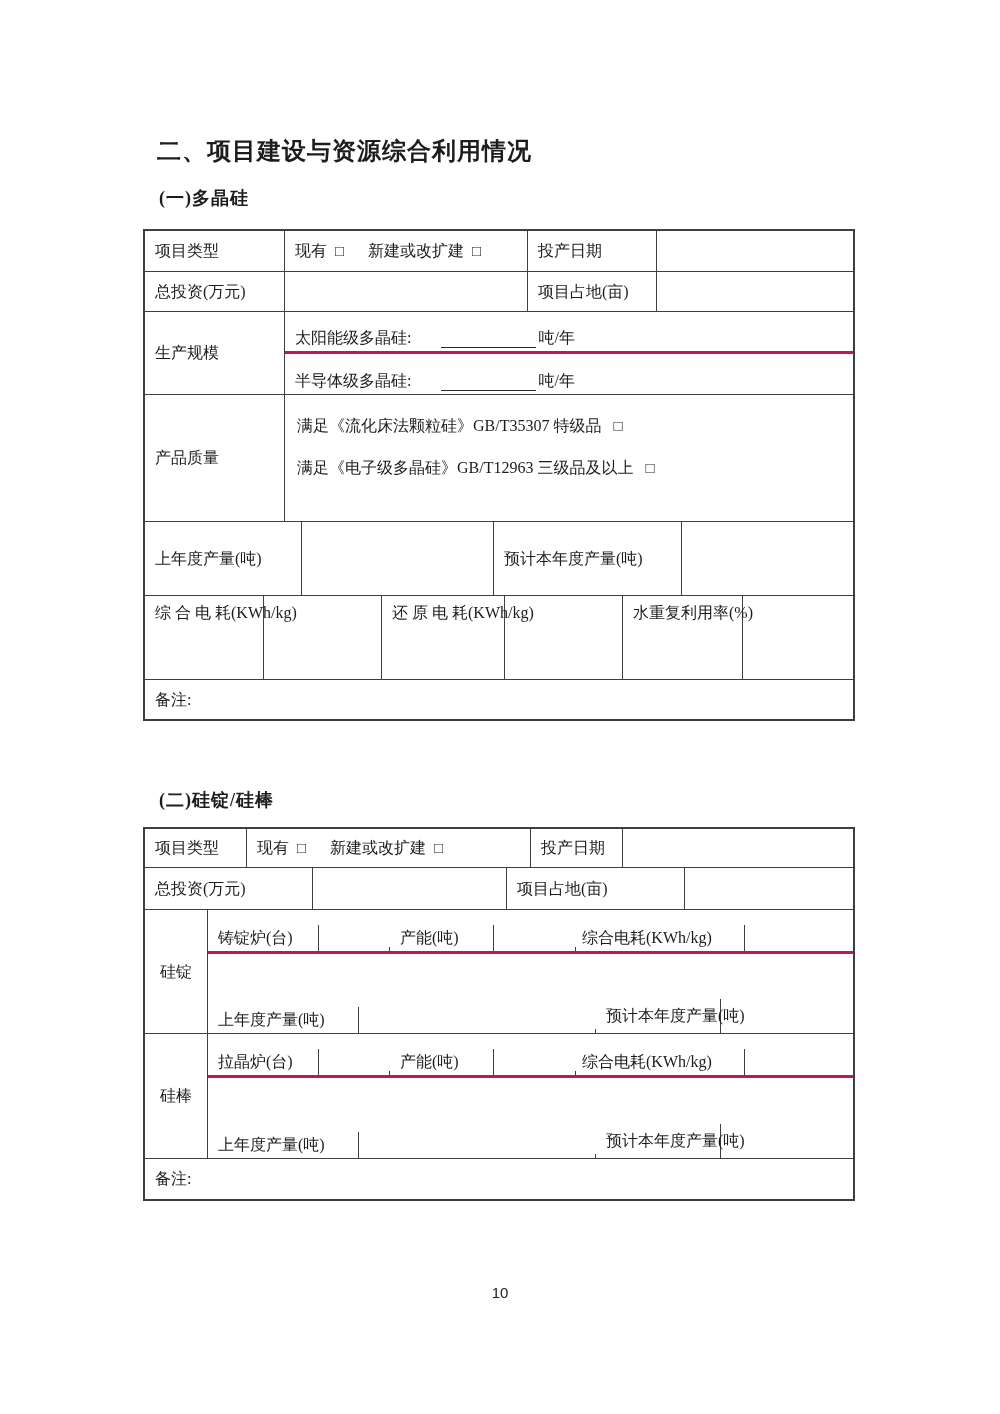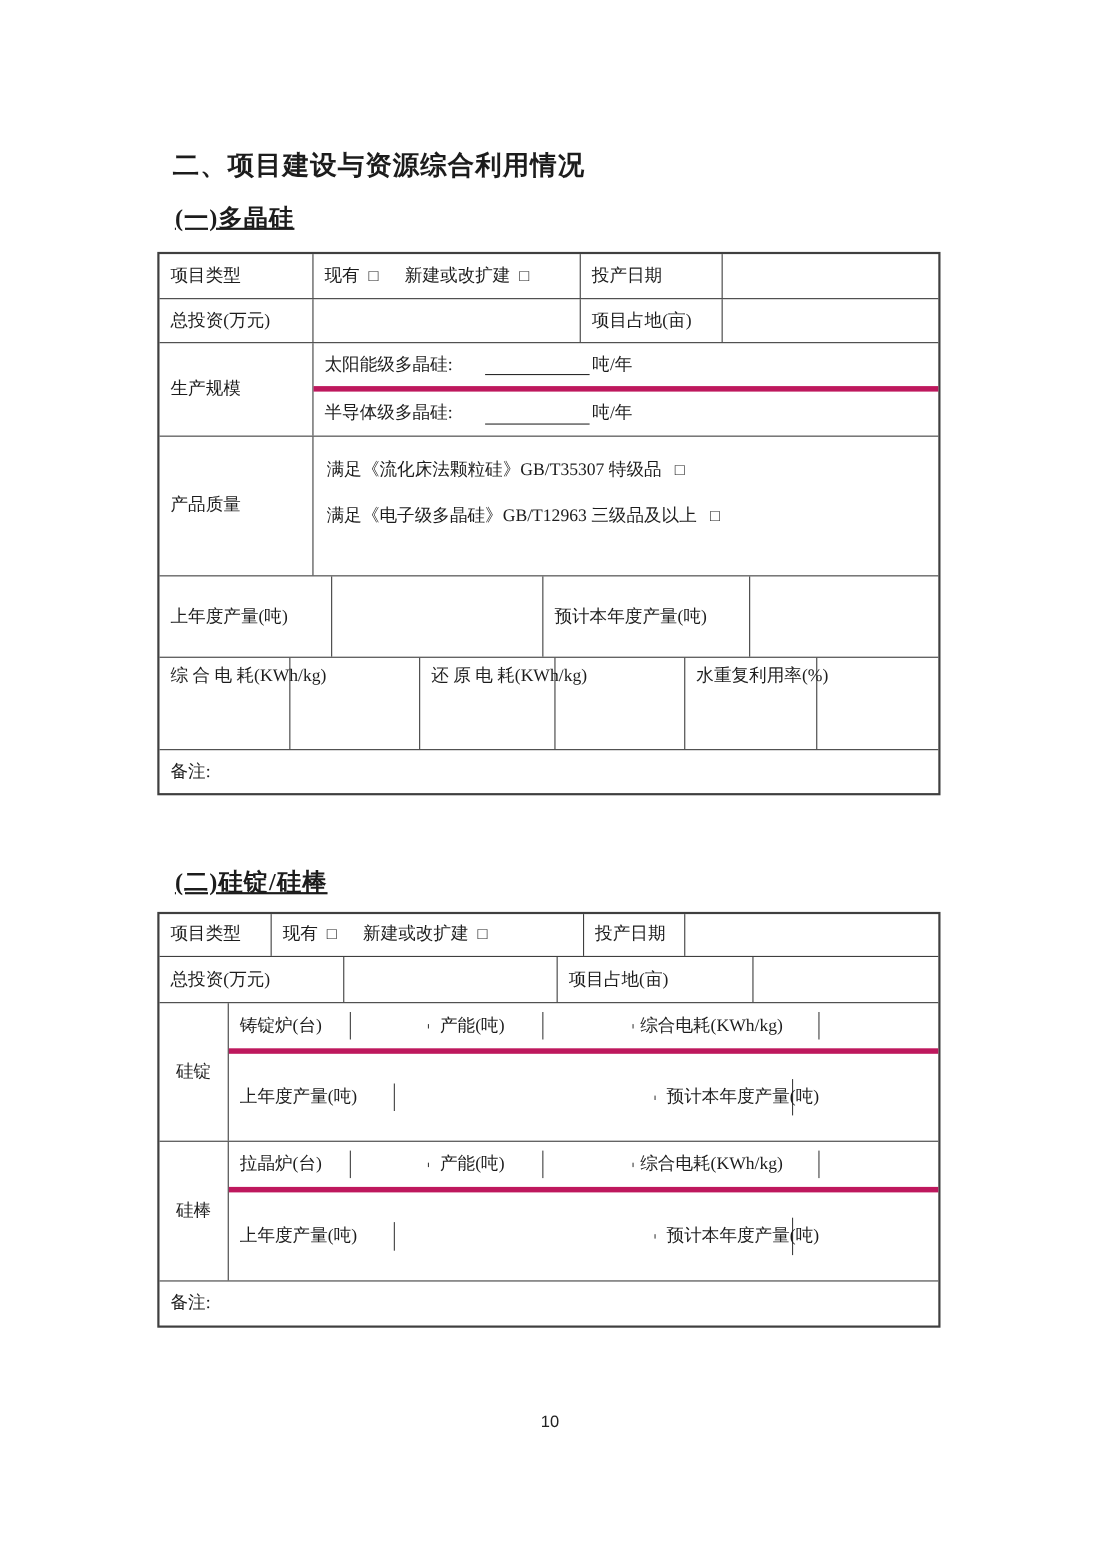--- a/index.html
+++ b/index.html
@@ -8,37 +8,37 @@
     background:#ffffff; overflow:hidden;
     font-family:"Liberation Serif","DejaVu Serif",serif; color:#1c1c1c;
   }
   .content { padding:136px 71px 0 143px; box-sizing:border-box; }
   h1.sec {
     font-family:"Liberation Sans","DejaVu Sans",sans-serif;
     font-size:24px; font-weight:700; line-height:30px;
     margin:0 0 0 14px; letter-spacing:1px;
   }
   h2.sub {
-    font-size:22px; font-weight:700; line-height:30px;
-    margin:17px 0 16px 16px; letter-spacing:1px;text-decoration:underline;
+    font-size:18px; font-weight:700; line-height:30px;
+    margin:17px 0 16px 16px; letter-spacing:1px;
   }
   h2.sub.second { margin-top:64px; margin-bottom:12px; }
 
   .tbl { width:712px; border:2px solid #3f3f3f; box-sizing:border-box; }
   .trow { display:flex; align-items:stretch; }
   .trow + .trow { border-top:1px solid #3f3f3f; }
   .c {
     box-sizing:border-box; border-right:1px solid #3f3f3f;
     padding:2px 10px; display:flex; align-items:center;
     font-size:16px; line-height:1.35; white-space:nowrap;
   }
   .c.last { border-right:none; flex:1; }
   .stack { flex:1; display:flex; flex-direction:column; }
-  .srow { display:flex; align-items:center; }
-  .srow + .srow { border-top:5px solid #be185d; }
+  .srow { display:flex; align-items:flex-end; }
+  .srow + .srow { border-top:3px solid #be185d; }
   .twoline { align-items:flex-start; justify-content:space-evenly; padding-top:6px; padding-bottom:6px; }
   .qcell { display:block; padding:10px 12px; }
   .qline { line-height:42px; }
   .glab { width:63px; justify-content:center; padding:2px 2px; }
   .cb { margin-left:8px; font-size:15px; }
   .gap { display:inline-block; width:24px; }
   .blank {
     display:inline-block; width:95px; height:18px;
     border-bottom:1px solid #2a2a2a; margin-left:30px; margin-right:2px;
   }

